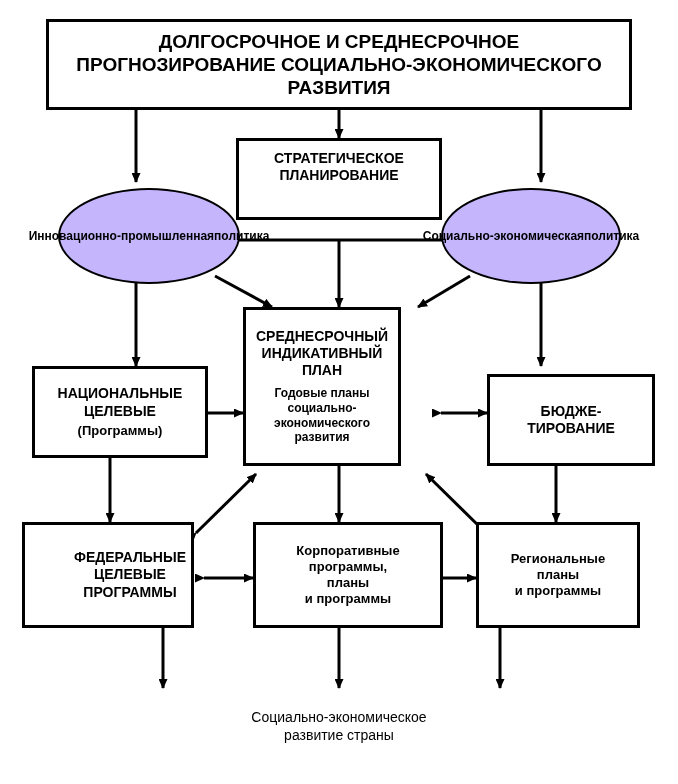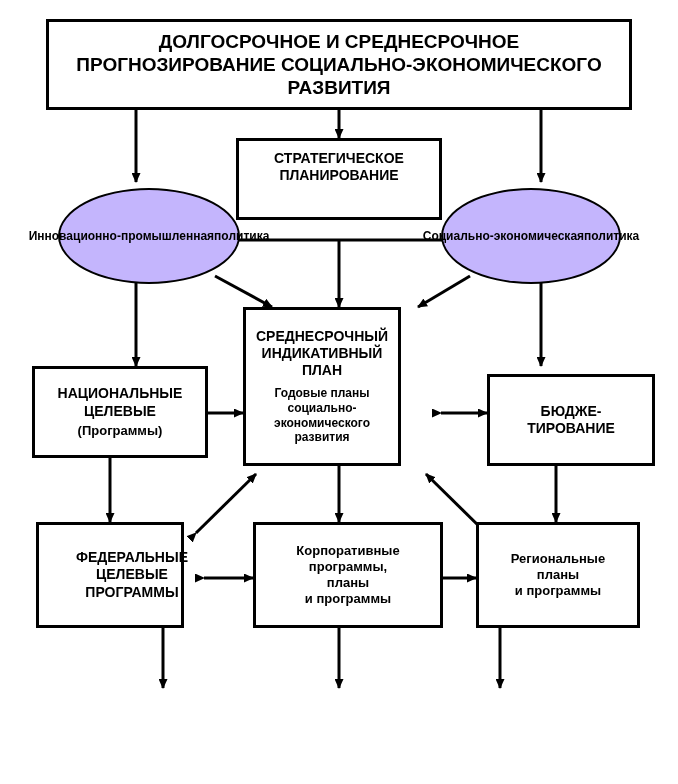--- a/index.html
+++ b/index.html
@@ -161,35 +161,37 @@
     <span class="bold t12 zrow">социально-</span>
     <span class="bold t12 zrow">экономического</span>
     <span class="bold t12 zrow">развития</span>
   </div>
 
   <div class="box thick" style="left:487px; top:366px; width:168px; height:92px;margin-top:8px;">
     <span class="bold t14 zrow">БЮДЖЕ-</span>
     <span class="bold t14 zrow">ТИРОВАНИЕ</span>
   </div>
 
-  <div class="box thick" style="left:36px; top:522px; width:148px; height:106px;padding-left:44px;">
+  <div class="box thick" style="left:22px; top:522px; width:172px; height:106px;padding-left:44px;">
     <span class="bold t14 zrow">ФЕДЕРАЛЬНЫЕ</span>
     <span class="bold t14 zrow">ЦЕЛЕВЫЕ</span>
     <span class="bold t14 zrow">ПРОГРАММЫ</span>
   </div>
 
   <div class="box thick" style="left:253px; top:522px; width:190px; height:106px;">
     <span class="bold t13 zrow">Корпоративные</span>
     <span class="bold t13 zrow">программы,</span>
     <span class="bold t13 zrow">планы</span>
     <span class="bold t13 zrow">и программы</span>
   </div>
 
   <div class="box thick" style="left:476px; top:522px; width:164px; height:106px;">
     <span class="bold t13 zrow">Региональные</span>
     <span class="bold t13 zrow">планы</span>
     <span class="bold t13 zrow">и программы</span>
   </div>
 
   <div class="plain" style="left:169px; top:708px; width:340px;">
+    <span class="t14 zrow">Социально-экономическое</span>
+    <span class="t14 zrow">развитие страны</span>
   </div>
 
 </div>
 
 </body></html>

